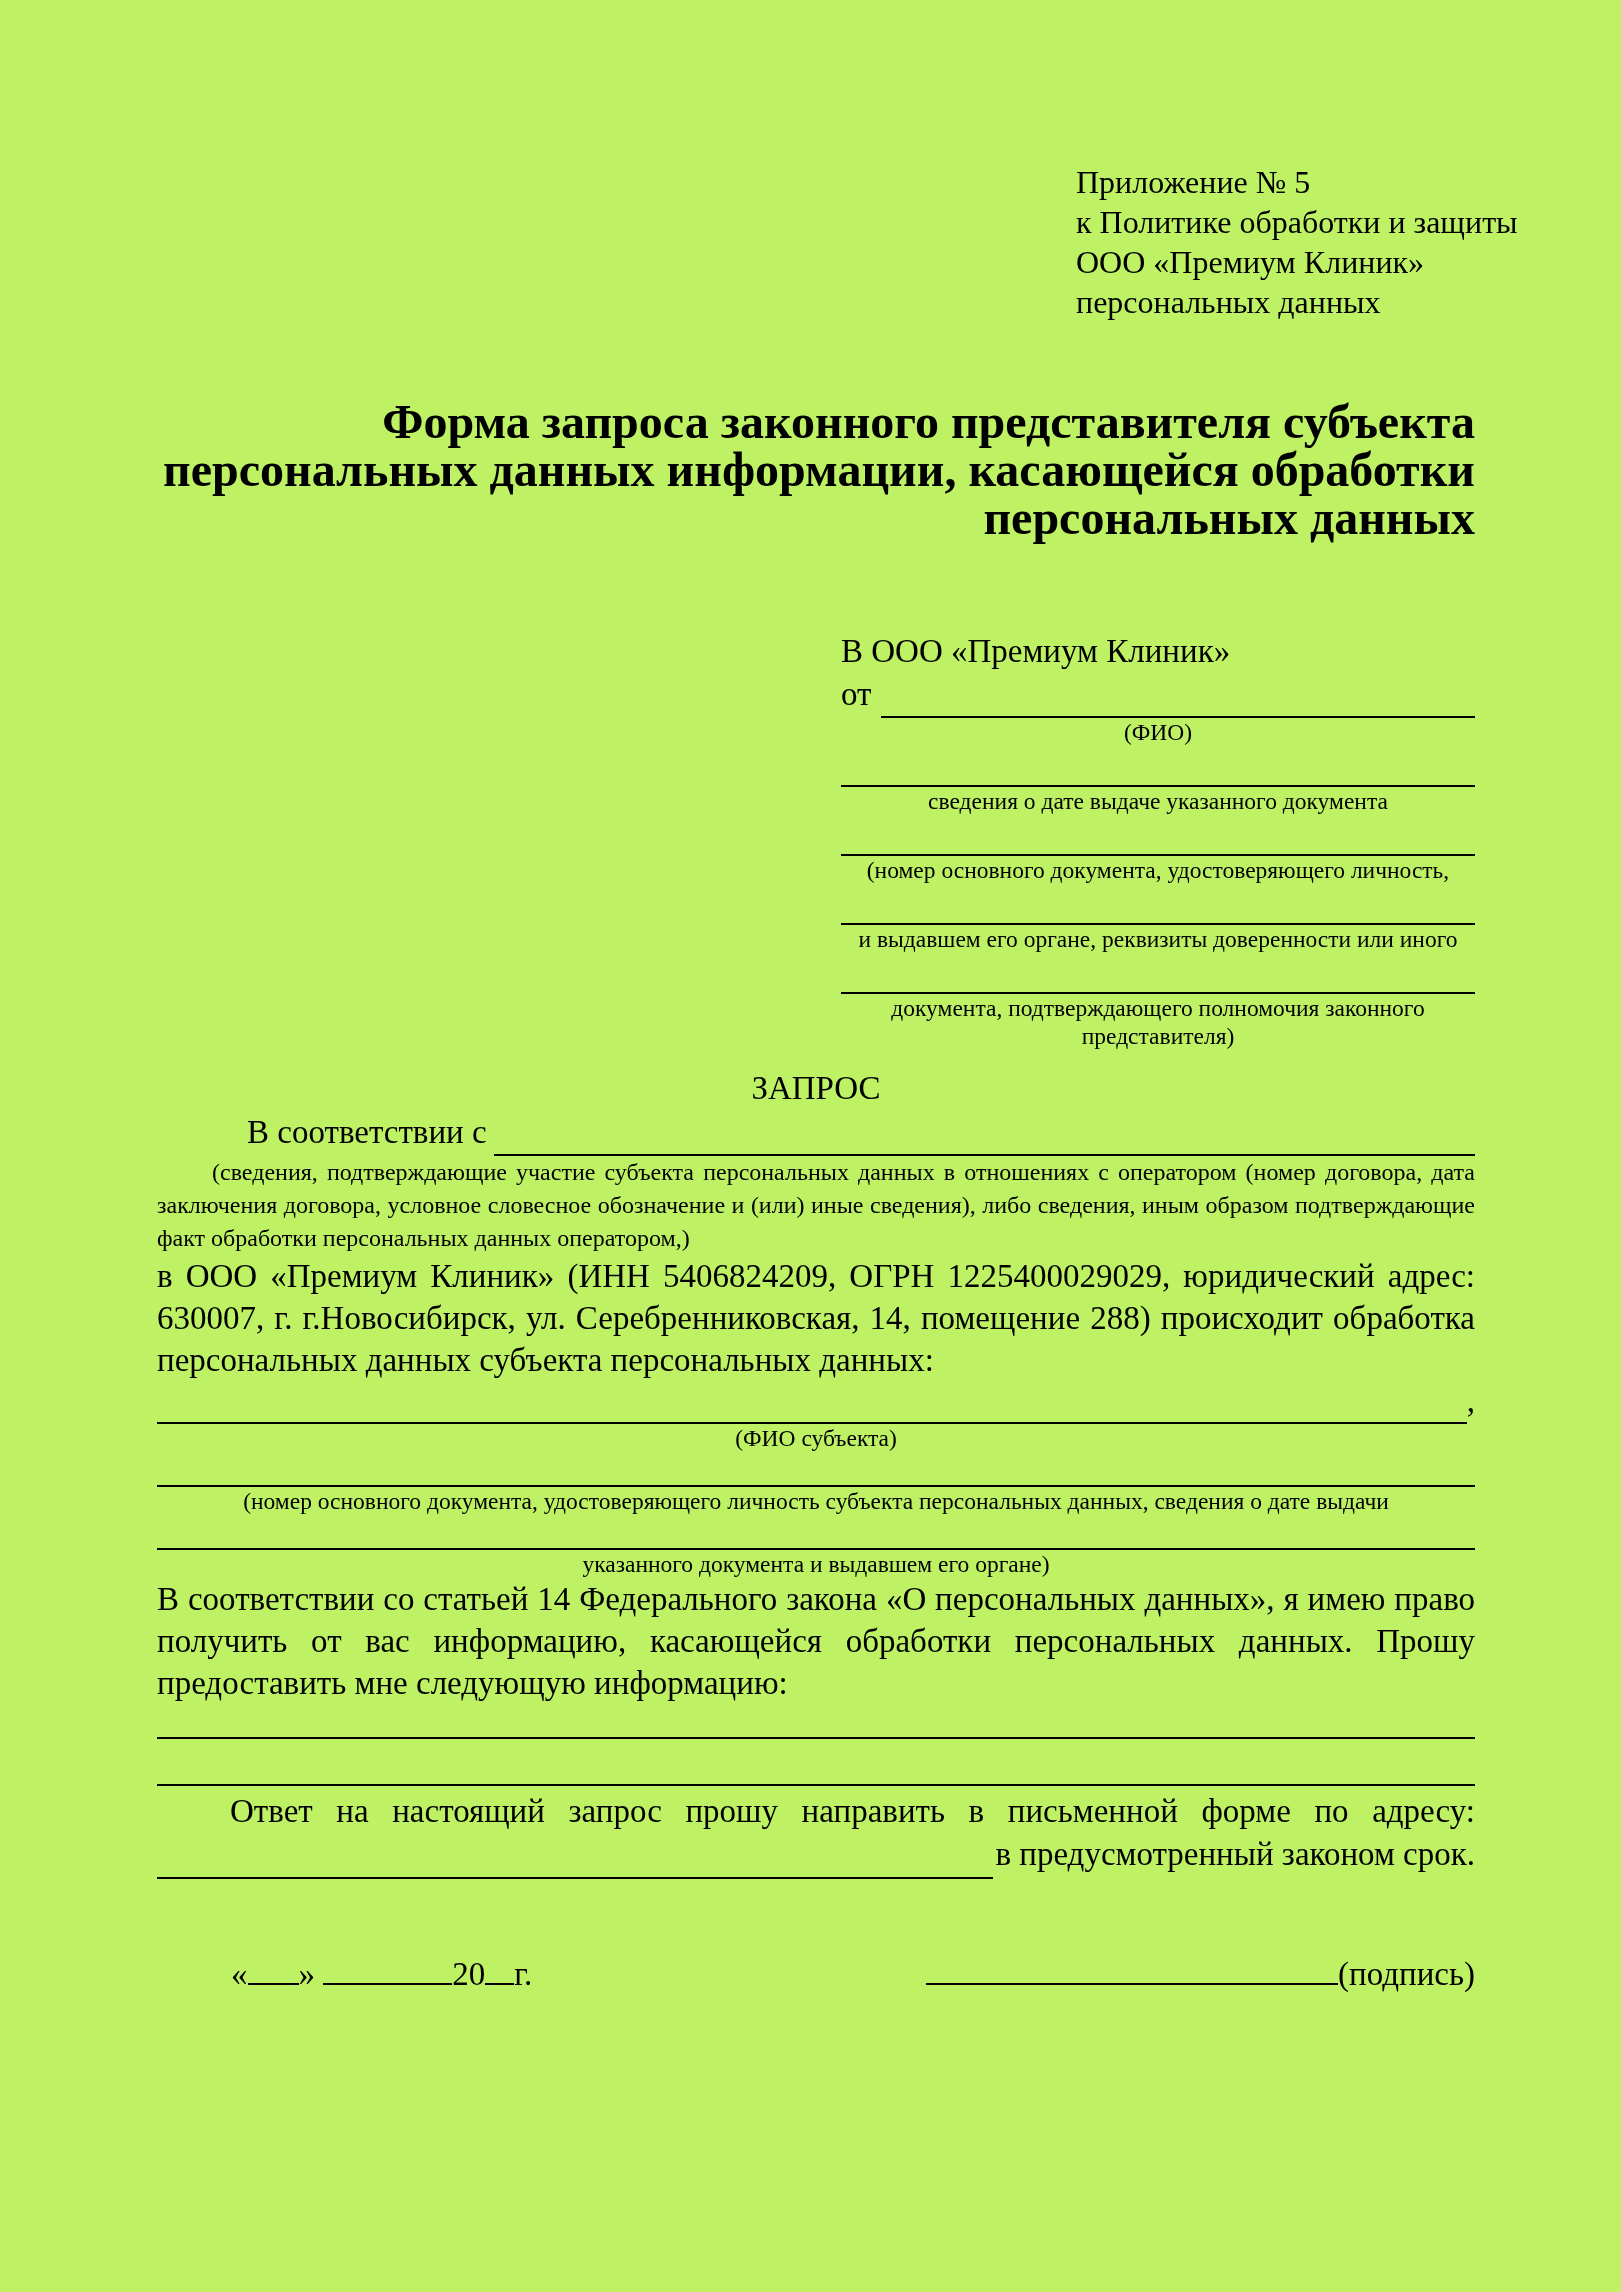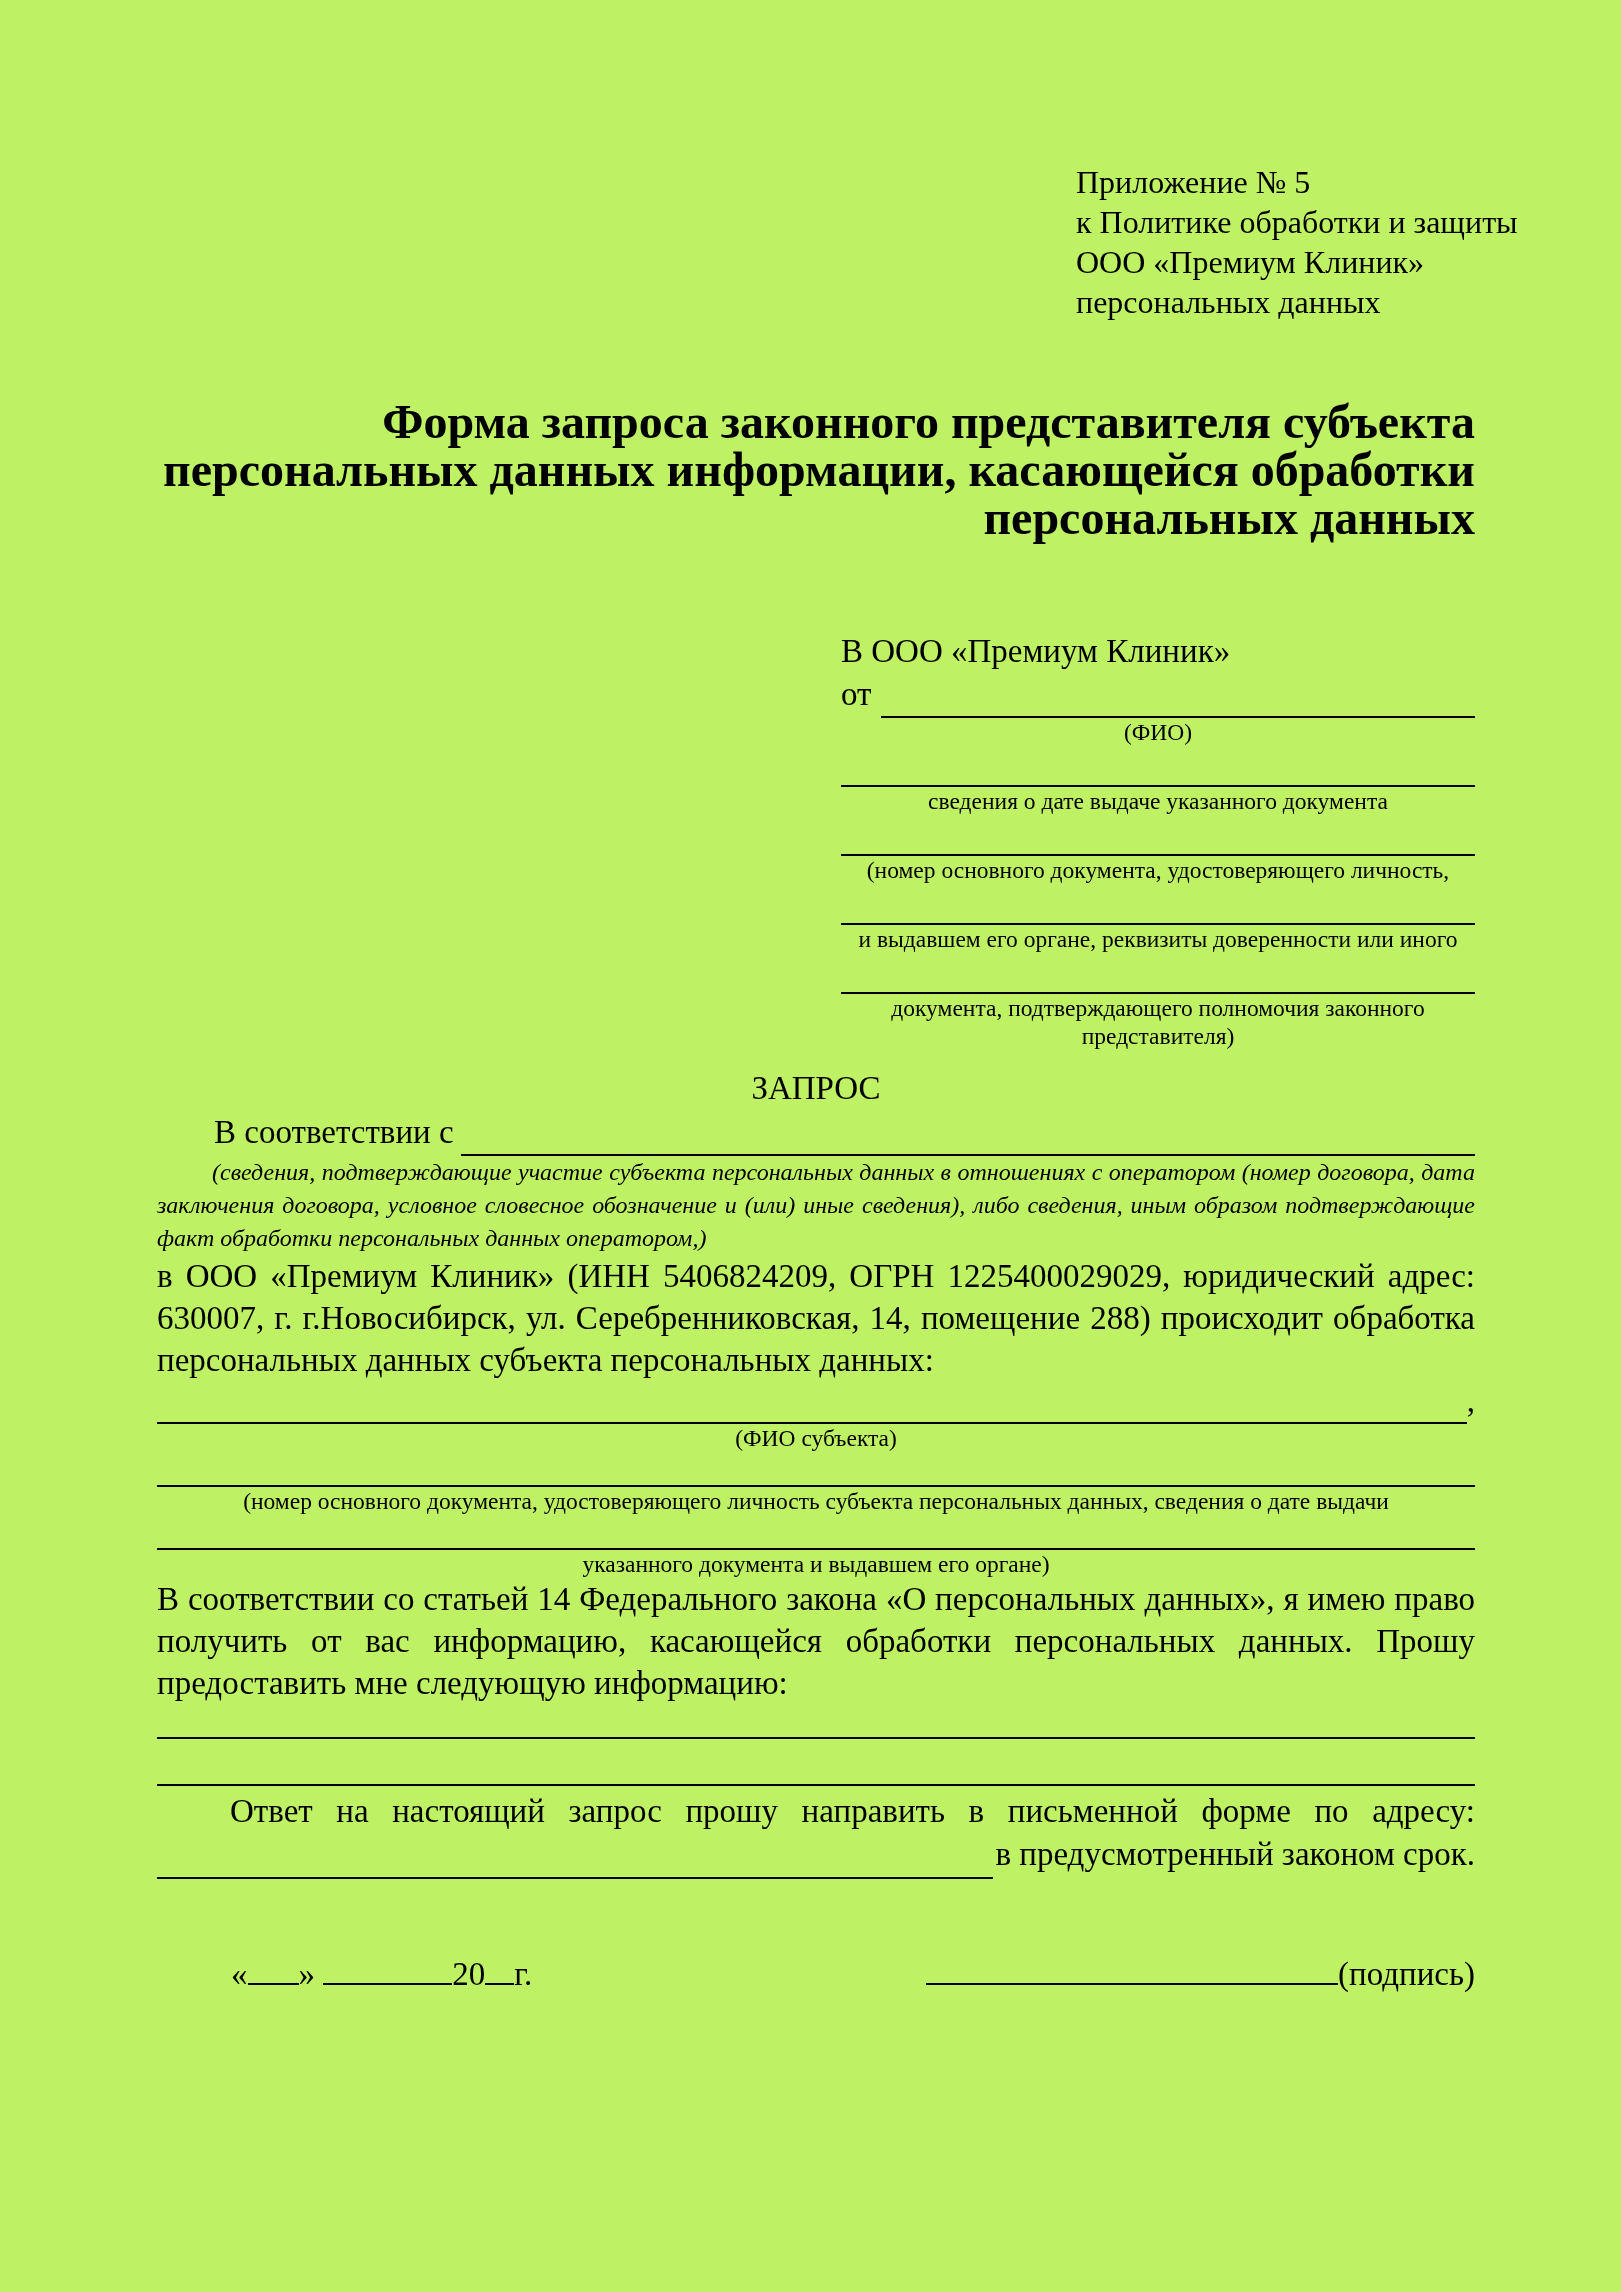--- a/index.html
+++ b/index.html
@@ -56,27 +56,26 @@
     font-size: 33px;
     line-height: 45px;
     text-align: center;
   }
   .lead-row {
     display: flex;
     align-items: baseline;
     font-size: 33px;
     line-height: 43px;
   }
-  .lead-row .lead-text { margin-left: 57px; white-space: nowrap; padding-right: 7.8px; text-align: right; }
+  .lead-row .lead-text { margin-left: 90px; white-space: nowrap; padding-right: 7.8px; text-align: right; }
   .small-par {
     font-size: 24px;
     line-height: 33px;
     text-align: justify;
     text-indent: 55px;
-    font-style: italic;
   }
   .body-par {
     font-size: 33px;
     line-height: 42px;
     text-align: justify;
   }
   .subject-row {
     display: flex;
     align-items: baseline;
     font-size: 33px;

